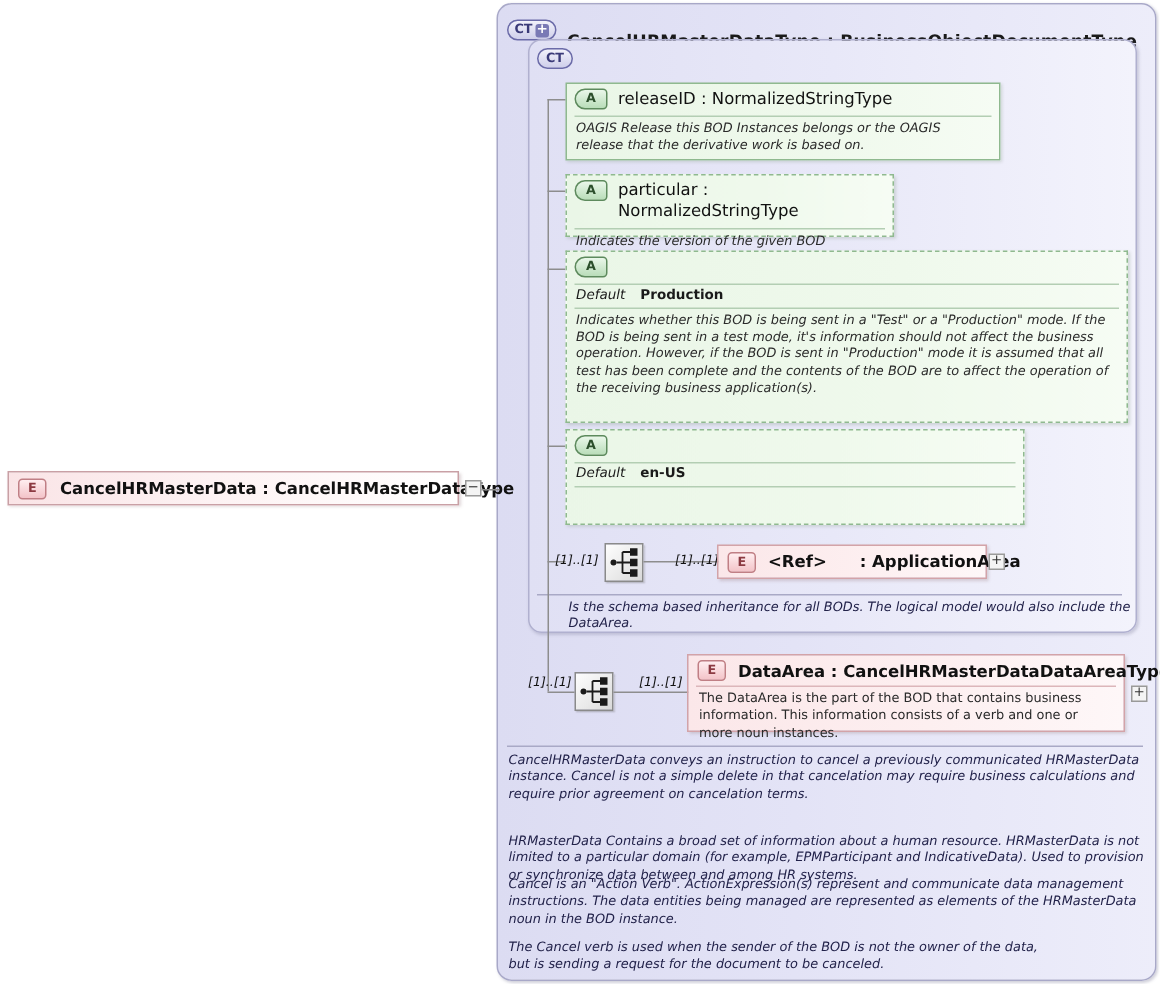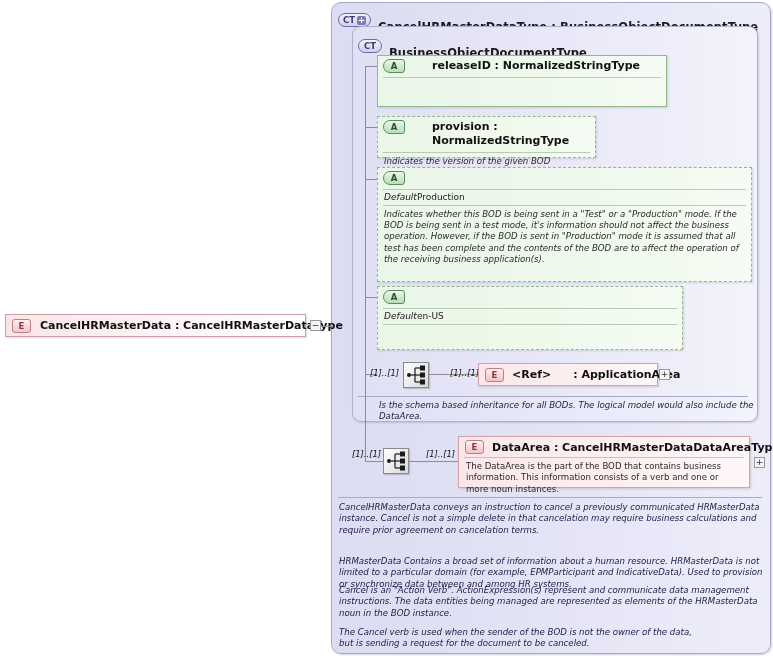--- a/index.html
+++ b/index.html
@@ -128,42 +128,42 @@
   .attr-box.optional { border: 1px dashed #8fb98f; }
 
   .attr-head {
     display: flex;
     align-items: flex-start;
     gap: 7px;
     padding: 3px 6px 3px 5px;
   }
   .attr-name {
     font-size: 11px;
-    font-weight: bold;
+    font-weight: normal;
     color: #111;
     line-height: 14px;
     padding-top: 0px;
-    margin-left: 20px;
   }
   .attr-sep {
     height: 1px;
     background: #b3ceb3;
     margin: 1px 5px 0 5px;
   }
   .attr-default {
     display: flex;
+    gap: 10px;
     padding: 2px 6px 2px 6px;
     font-size: 9px;
   }
   .attr-default .lbl {
     font-style: italic;
     color: #1a1a1a;
   }
   .attr-default .val {
-    font-weight: normal;
+    font-weight: bold;
     color: #1a1a1a;
     text-align: center;
   }
   .attr-doc {
     font-size: 8.6px;
     font-style: italic;
     color: #2a2a2a;
     line-height: 11.2px;
     padding: 3px 7px 4px 6px;
   }
@@ -278,46 +278,46 @@
   </span>
   <span class="panel-title">CancelHRMasterDataType : BusinessObjectDocumentType</span>
 </div>
 
 <div id="ct-inner" class="abs"></div>
 
 <div class="abs panel-head" style="left:358px; top:32px;">
   <span class="badge-ct">
     <span>CT</span>
   </span>
-  <span class="panel-title">BusinessObjectDocumentType</span>
 </div>
 
 <div class="ln-v" style="left:365px; top:66px; height:308px;"></div>
 <div class="ln-h" style="left:365px; top:66px; width:12px;"></div>
 <div class="ln-h" style="left:365px; top:127px; width:12px;"></div>
 <div class="ln-h" style="left:365px; top:179px; width:12px;"></div>
 <div class="ln-h" style="left:365px; top:297px; width:12px;"></div>
 <div class="ln-h" style="left:365px; top:374px; width:12px;"></div>
 
 <div class="attr-box required" style="left:377px; top:55px; width:290px; height:52px;">
   <div class="attr-head">
     <span class="badge-a">
         <span>A</span>
       </span>
     <span class="attr-name">releaseID : NormalizedStringType</span>
   </div>
   <div class="attr-sep"></div>
+  <div class="attr-doc">OAGIS Release this BOD Instances belongs or the OAGIS release that the derivative work is based on.</div>
 </div>
 
 <div class="attr-box optional" style="left:377px; top:116px; width:219px; height:42px;">
   <div class="attr-head">
     <span class="badge-a">
         <span>A</span>
       </span>
-    <span class="attr-name">provision : NormalizedStringType</span>
+    <span class="attr-name">particular : NormalizedStringType</span>
   </div>
   <div class="attr-sep"></div>
   <div class="attr-doc">Indicates the version of the given BOD definition.</div>
 </div>
 
 <div class="attr-box optional" style="left:377px; top:167px; width:375px; height:115px;">
   <div class="attr-head">
     <span class="badge-a">
         <span>A</span>
       </span>

